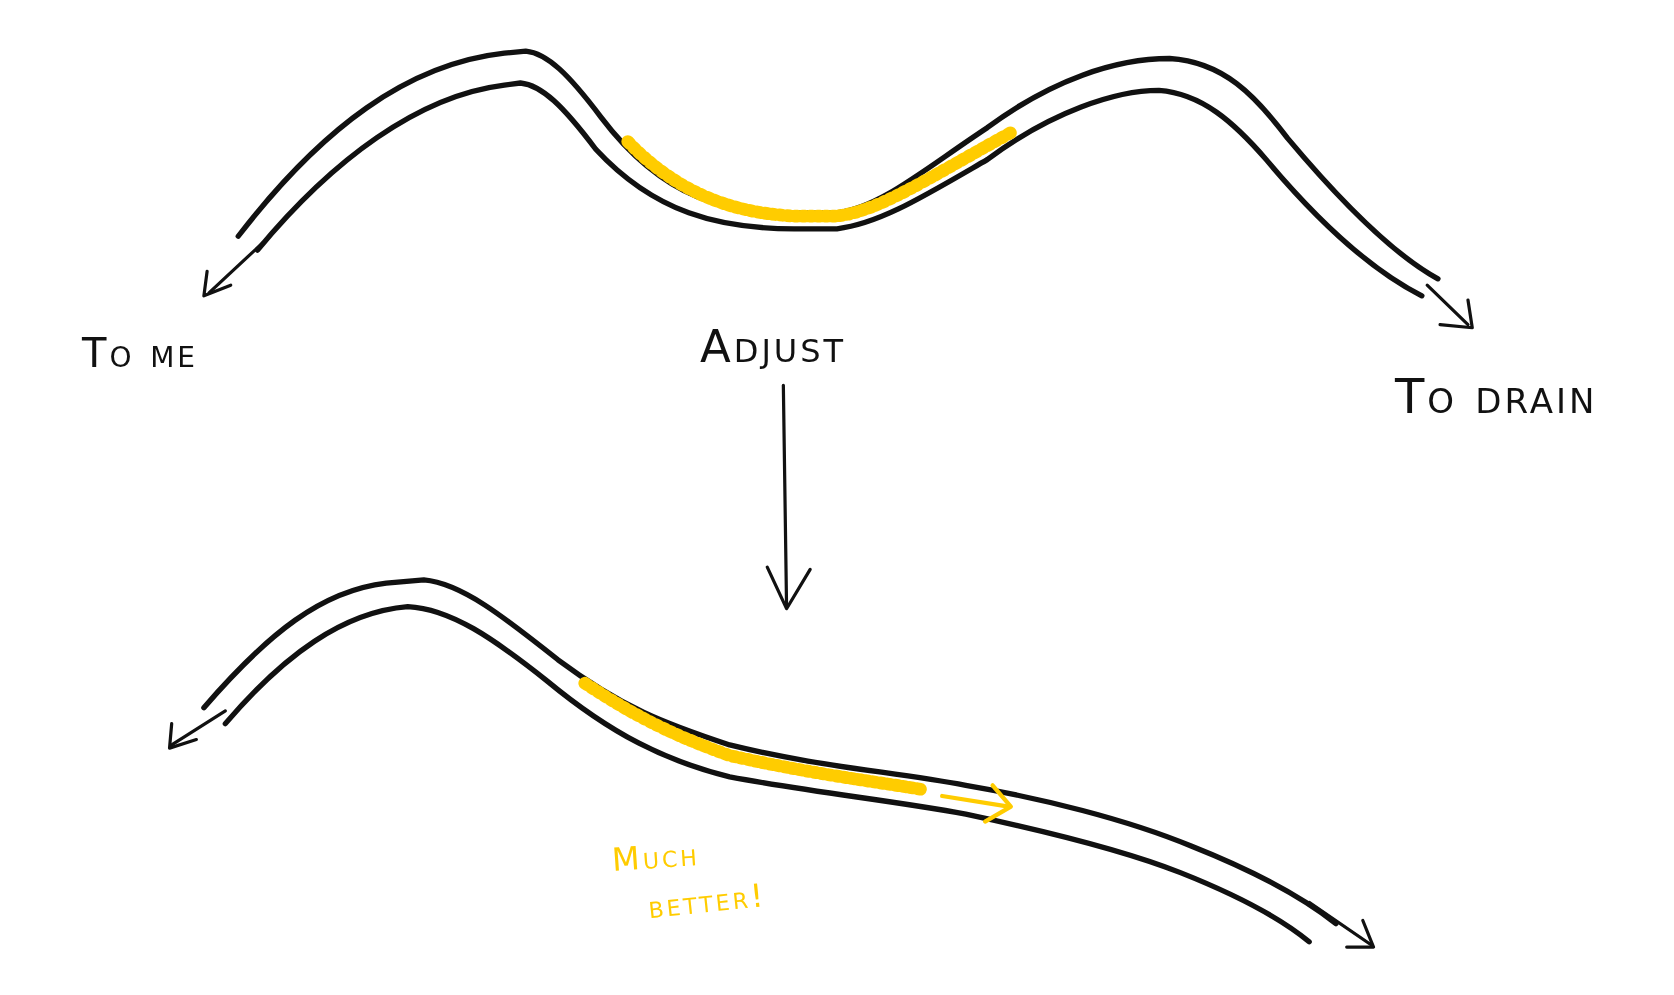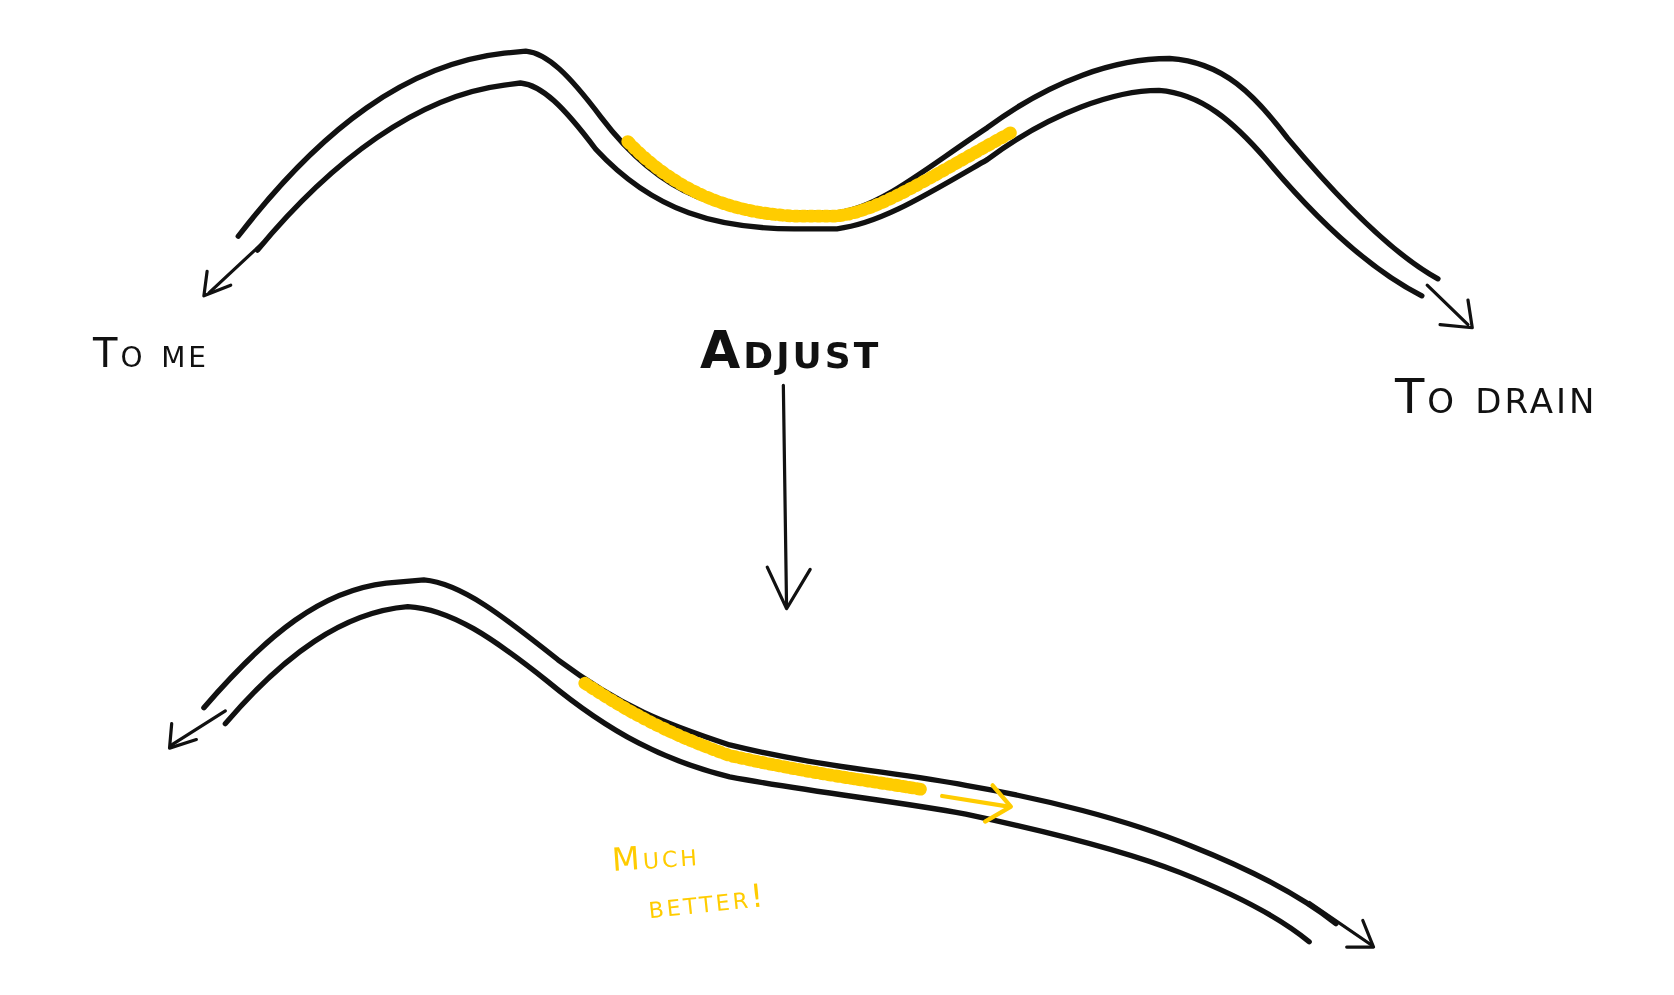--- a/index.html
+++ b/index.html
@@ -53,17 +53,17 @@
     <path class="arrow" d="M210,668 L160,700"></path>
     <path class="arrow" d="M160,680 L158,703 L183,695"></path>
   </g>
 
   <g>
     <path class="arrow" d="M1220,848 L1278,888"></path>
     <path class="arrow" d="M1270,865 L1280,890 L1255,890"></path>
   </g>
 </svg>
 
-<div class="label" style="left:82px; top:330px; font-size:40px;margin-left:11px;">To me</div>
-<div class="label" style="left:700px; top:320px; font-size:52px;font-weight:bold;">Adjust</div>
+<div class="label" style="left:82px; top:330px; font-size:40px;">To me</div>
+<div class="label" style="left:700px; top:320px; font-size:45px;">Adjust</div>
 <div class="label" style="left:1395px; top:368px; font-size:48px;">To drain</div>
 <div class="label label-yellow" style="left:612px; top:838px; font-size:32px; transform:rotate(-4deg);">Much</div>
 <div class="label label-yellow" style="left:648px; top:882px; font-size:32px; transform:rotate(-6deg);">better!</div>
 
 </body></html>

